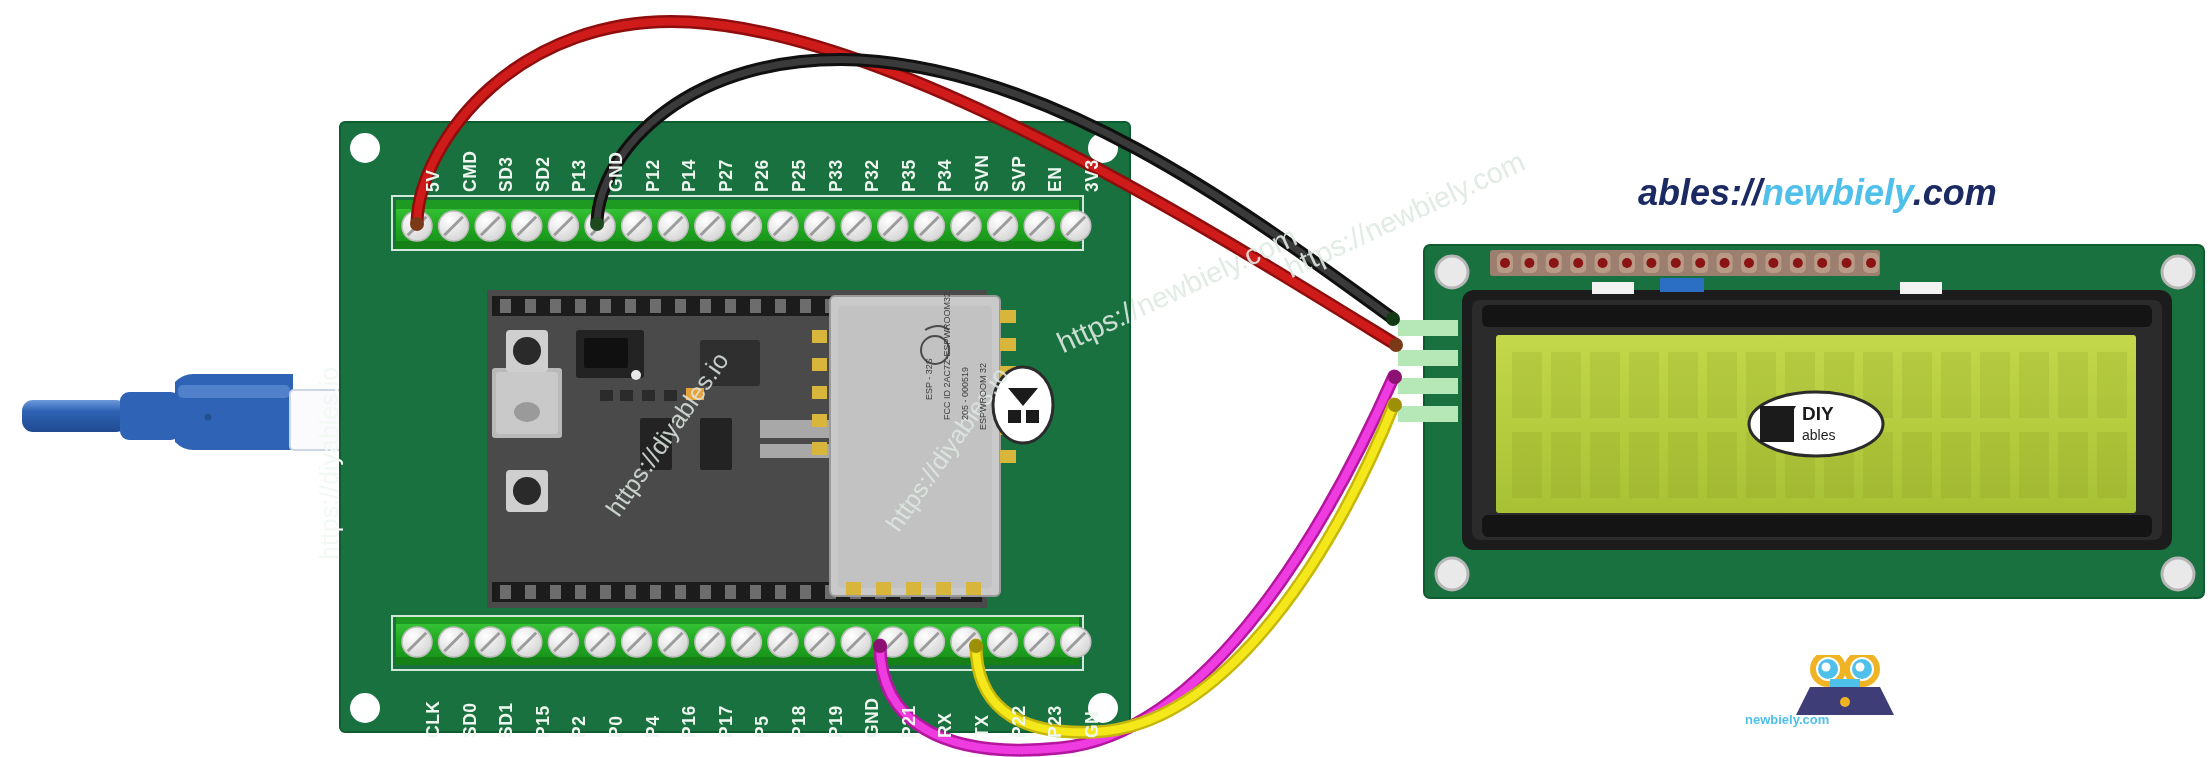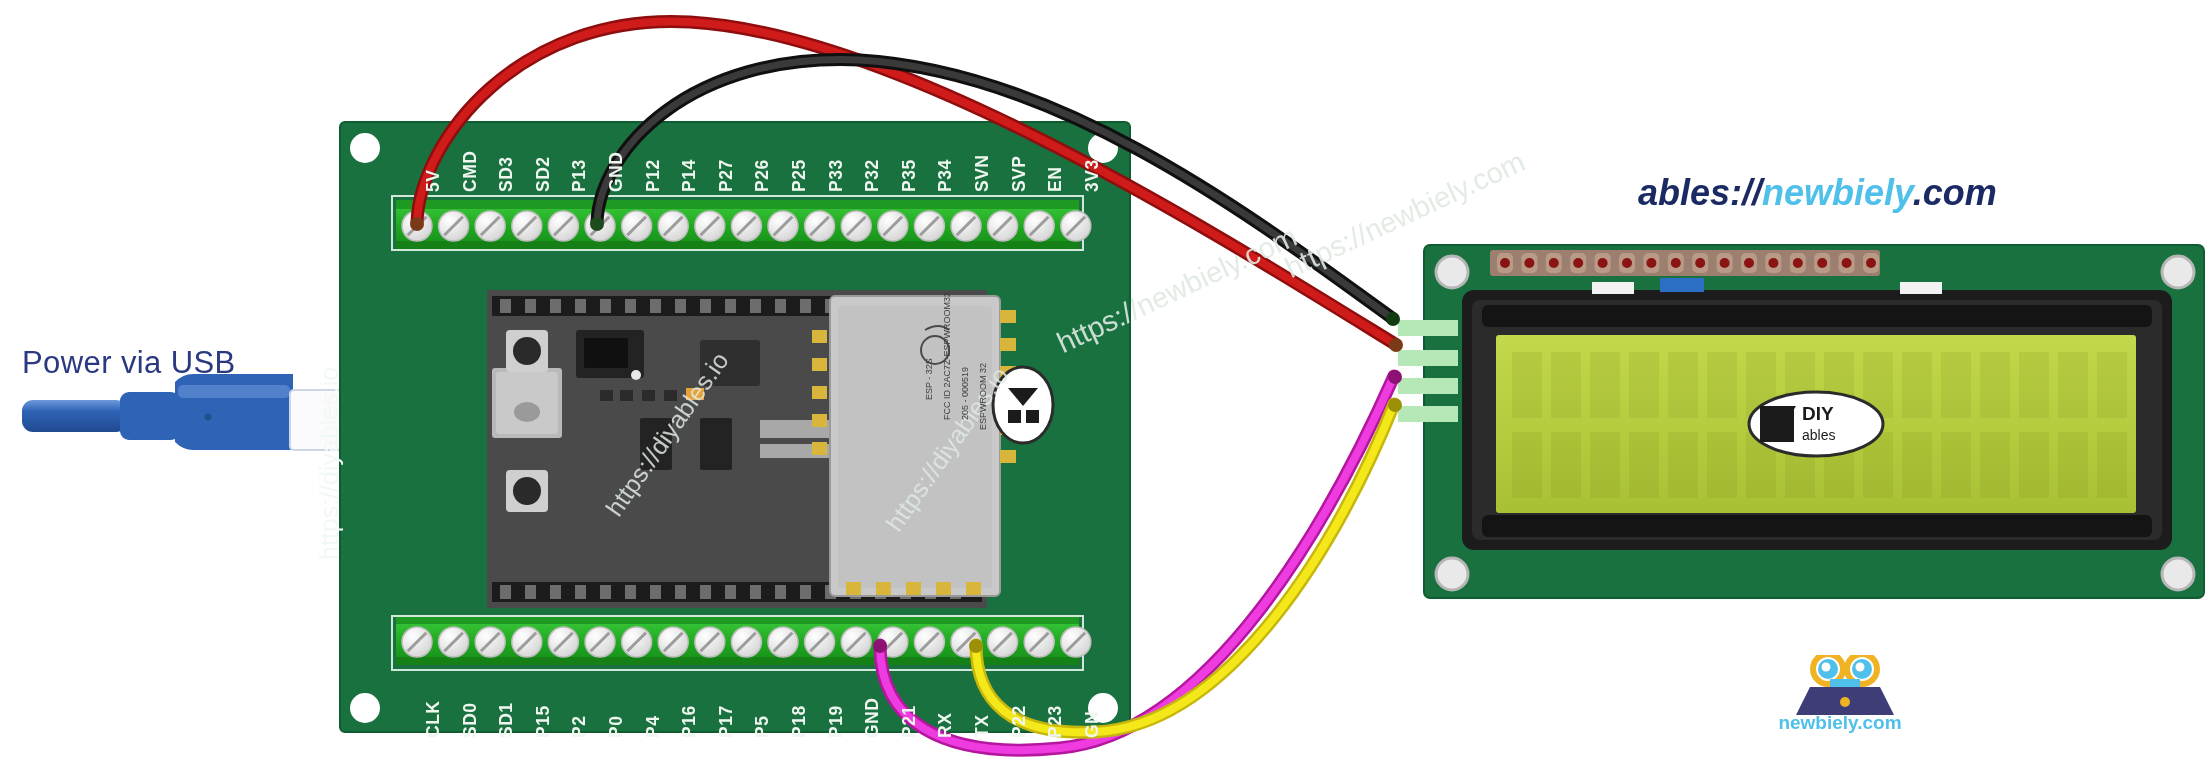--- a/index.html
+++ b/index.html
@@ -19,22 +19,22 @@
   #site-header{
     position:absolute;left:1638px;top:172px;
     font-size:36px;font-style:italic;font-weight:bold;
     font-family:"Liberation Sans",sans-serif;white-space:nowrap;
   }
   #site-header .dark{color:#1b2a63;}
   #site-header .light{color:#4fc0ea;}
 
   
   #footer-logo-text{
-    position:absolute;left:1745px;top:712px;width:190px;text-align:center;
-    font-size:19px;color:#4fc0ea;font-weight:bold;
+    position:absolute;left:1745px;top:712px;width:190px;
+    font-size:13px;color:#4fc0ea;font-weight:bold;
     font-family:"Liberation Sans",sans-serif;white-space:nowrap;
   }
 
   
   .pinlabel{
     position:absolute;
     font-size:17.5px;font-weight:bold;color:#eef6ef;
     font-family:"Liberation Sans",sans-serif;
     transform-origin:0 0;transform:rotate(-90deg);
     white-space:nowrap;letter-spacing:.5px;
@@ -443,21 +443,20 @@
     <circle cx="880" cy="646" r="7" fill="#8d1173"></circle>
     <circle cx="1395" cy="377" r="7" fill="#8d1173"></circle>
 
     <path d="M976 645 C 976 700, 1010 736, 1095 732 C 1230 726, 1340 540, 1394 404" stroke="#c6b70a" stroke-width="13"></path>
     <path d="M976 645 C 976 700, 1010 736, 1095 732 C 1230 726, 1340 540, 1394 404" stroke="#f4e81a" stroke-width="8"></path>
     <circle cx="976" cy="646" r="7" fill="#9c9007"></circle>
     <circle cx="1395" cy="405" r="7" fill="#9c9007"></circle>
   </g>
 </svg>
 
-<div id="power-label">Power via USB</div>
 
 <div id="site-header">
   <span class="dark">ables://</span><span class="light">newbiely</span><span class="dark">.com</span>
 </div>
 
 <div id="board-url">https://diyables.io</div>
 <div class="wm" id="wm-board">https://diyables.io</div>
 <div class="wm" id="wm-board2">https://diyables.io</div>
 <div class="wm" id="wm-right">https://newbiely.com</div>
 <div class="wm" id="wm-right2">https://newbiely.com</div>

